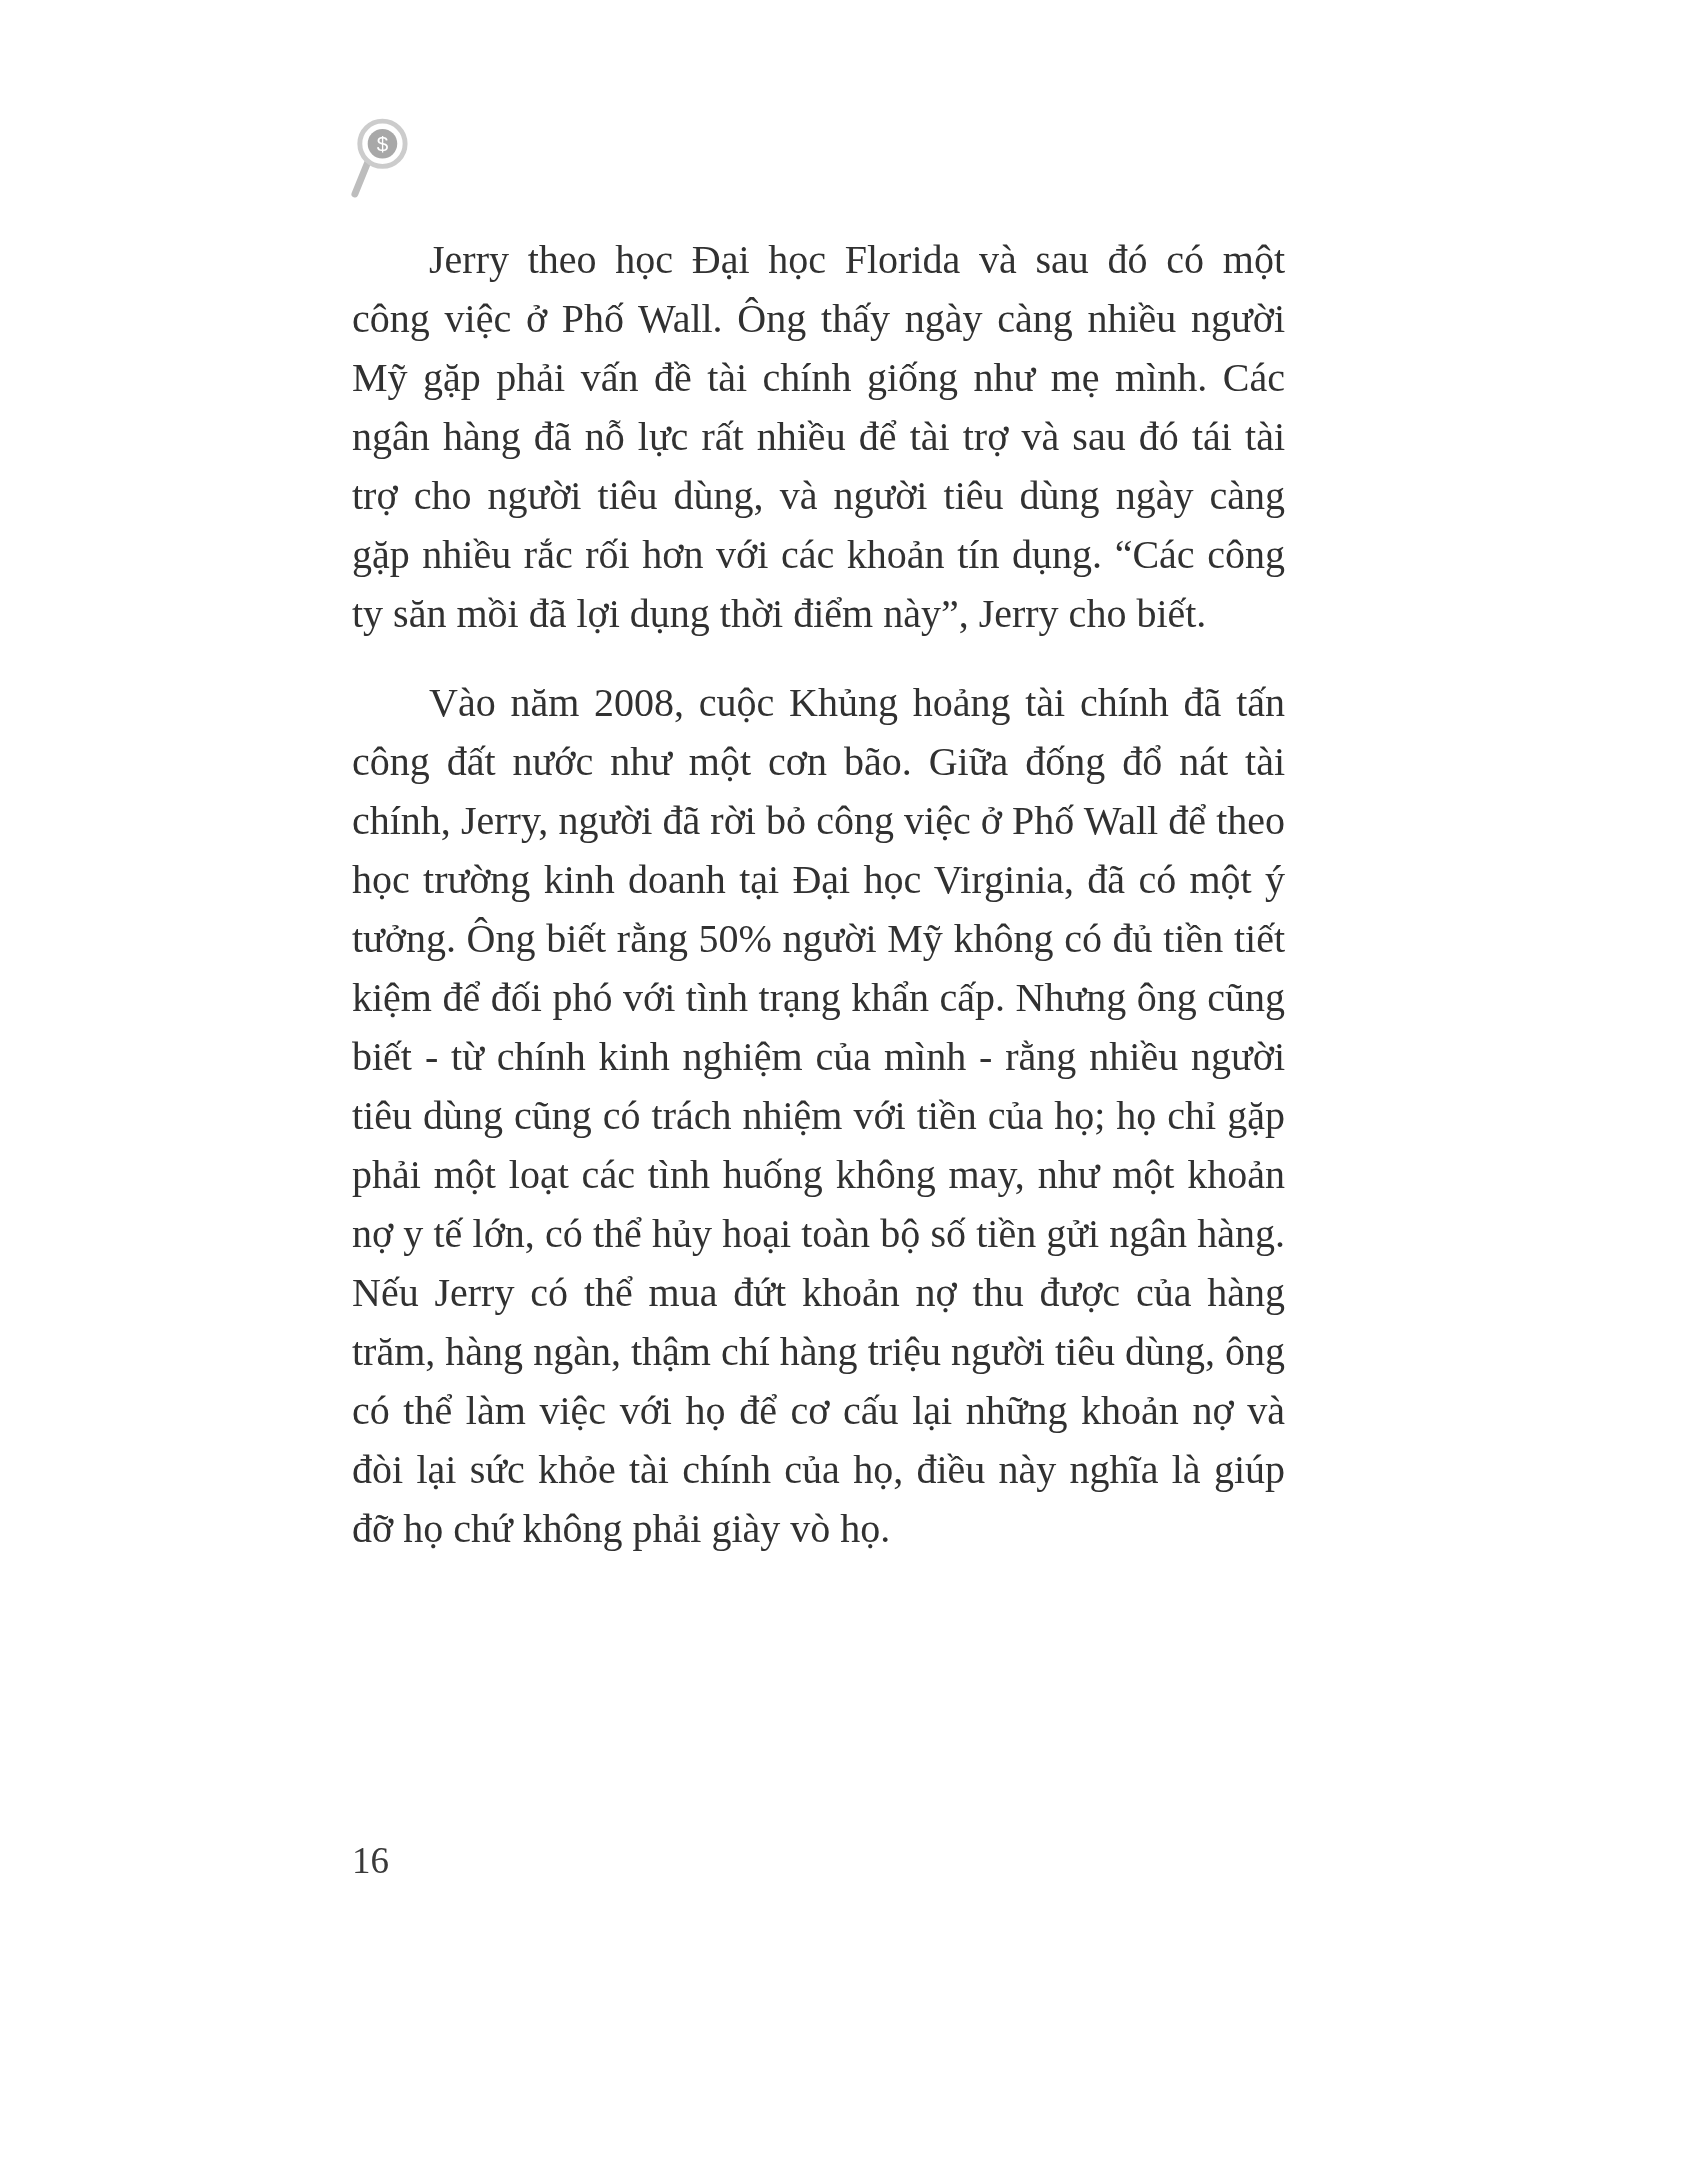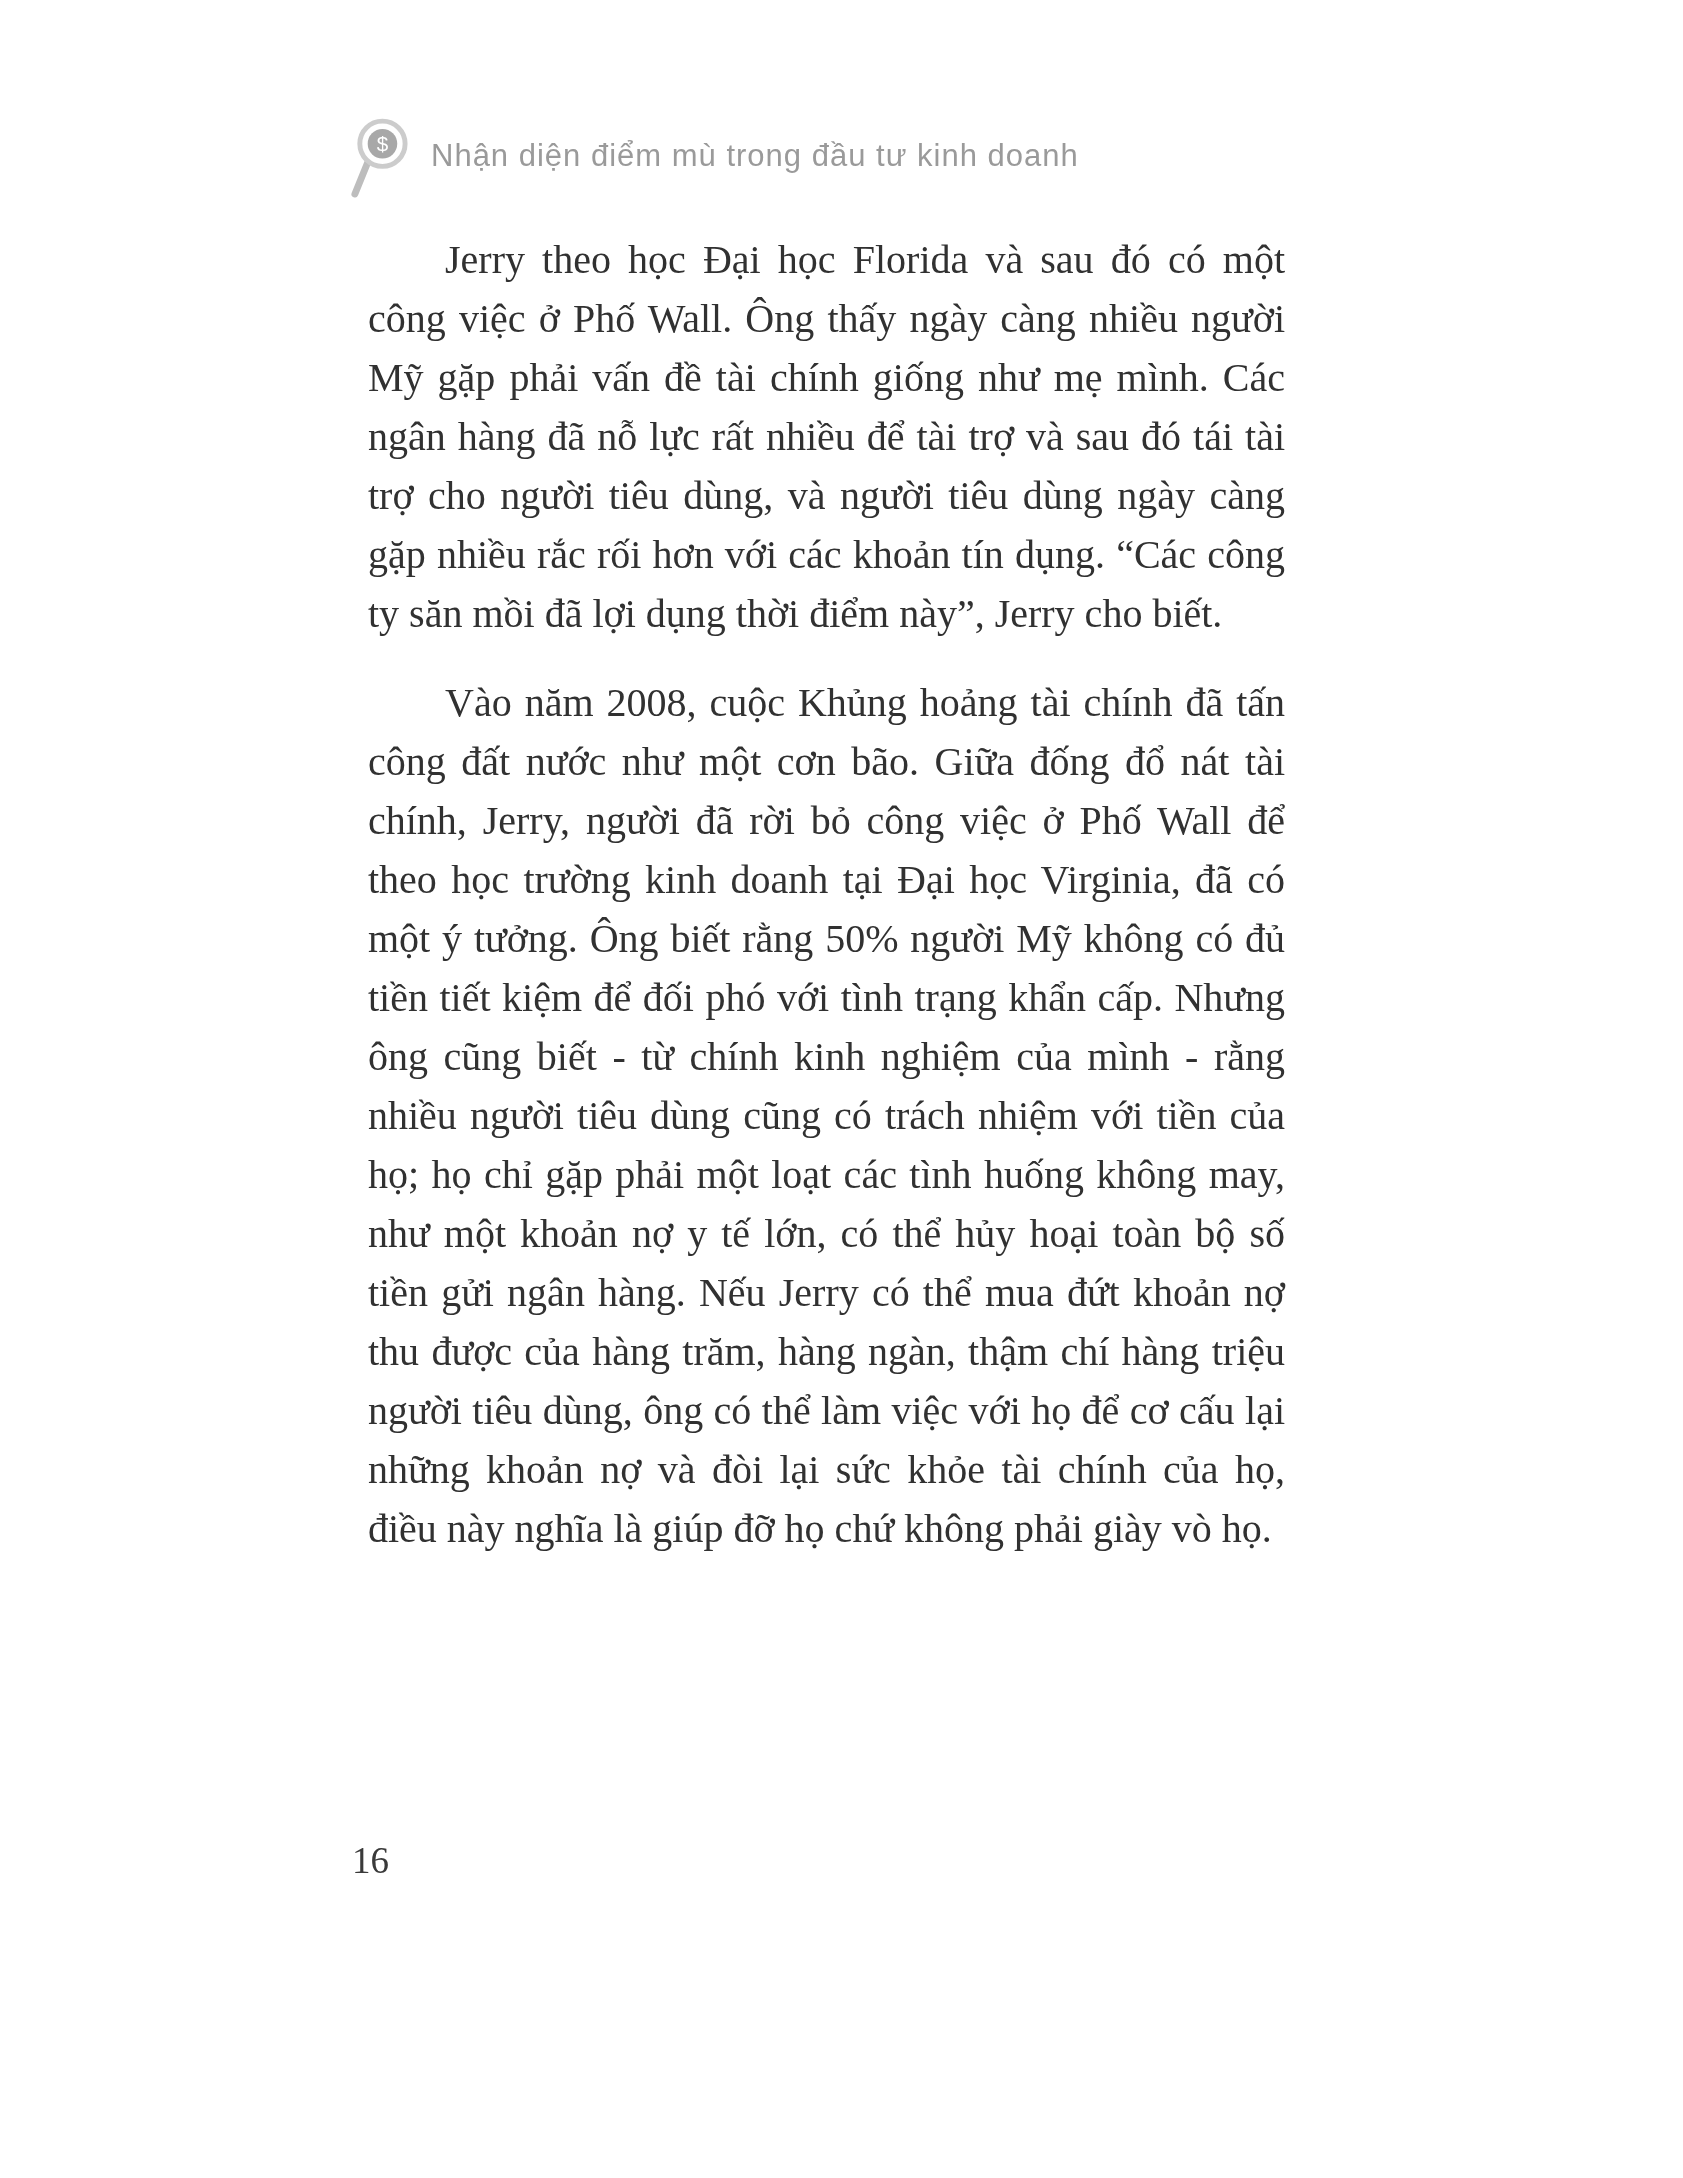--- a/index.html
+++ b/index.html
@@ -45,21 +45,21 @@
     left: 352px;
     top: 230px;
     width: 933px;
     font-size: 40px;
     line-height: 59px;
     color: #313131;
     text-align: justify;
     text-justify: inter-word;
   }
   .para {
-    margin: 0 0 30px 16px;
+    margin: 0 0 30px 0;
     text-indent: 77px;
   }
   .page-number {
     position: absolute;
     left: 352px;
     top: 1839px;
     font-size: 37px;
     color: #3a3a3a;
   }
 </style>
@@ -70,21 +70,20 @@
 
   <header class="page-header">
     <span class="magnifier">
       <svg width="63" height="83" viewBox="0 0 64 84" xmlns="http://www.w3.org/2000/svg" aria-hidden="true">
         <line x1="20" y1="46" x2="7" y2="78" stroke="#bdbdbd" stroke-width="7" stroke-linecap="round"></line>
         <circle cx="35" cy="27" r="23" fill="#ffffff" stroke="#cccccc" stroke-width="5"></circle>
         <circle cx="35" cy="27" r="15" fill="#a8a8a8"></circle>
         <text x="35" y="34" text-anchor="middle" font-size="21" font-family="Liberation Sans, sans-serif" fill="#ffffff">$</text>
       </svg>
     </span>
-    <span class="header-title">Nhận diện điểm mù trong đầu tư kinh doanh</span>
   </header>
 
   <main class="body-text">
     <p class="para">Jerry theo học Đại học Florida và sau đó có một công việc ở Phố Wall. Ông thấy ngày càng nhiều người Mỹ gặp phải vấn đề tài chính giống như mẹ mình. Các ngân hàng đã nỗ lực rất nhiều để tài trợ và sau đó tái tài trợ cho người tiêu dùng, và người tiêu dùng ngày càng gặp nhiều rắc rối hơn với các khoản tín dụng. “Các công ty săn mồi đã lợi dụng thời điểm này”, Jerry cho biết.</p>
     <p class="para">Vào năm 2008, cuộc Khủng hoảng tài chính đã tấn công đất nước như một cơn bão. Giữa đống đổ nát tài chính, Jerry, người đã rời bỏ công việc ở Phố Wall để theo học trường kinh doanh tại Đại học Virginia, đã có một ý tưởng. Ông biết rằng 50% người Mỹ không có đủ tiền tiết kiệm để đối phó với tình trạng khẩn cấp. Nhưng ông cũng biết - từ chính kinh nghiệm của mình - rằng nhiều người tiêu dùng cũng có trách nhiệm với tiền của họ; họ chỉ gặp phải một loạt các tình huống không may, như một khoản nợ y tế lớn, có thể hủy hoại toàn bộ số tiền gửi ngân hàng. Nếu Jerry có thể mua đứt khoản nợ thu được của hàng trăm, hàng ngàn, thậm chí hàng triệu người tiêu dùng, ông có thể làm việc với họ để cơ cấu lại những khoản nợ và đòi lại sức khỏe tài chính của họ, điều này nghĩa là giúp đỡ họ chứ không phải giày vò họ.</p>
   </main>
 
   <div class="page-number">16</div>
 
 </div>

